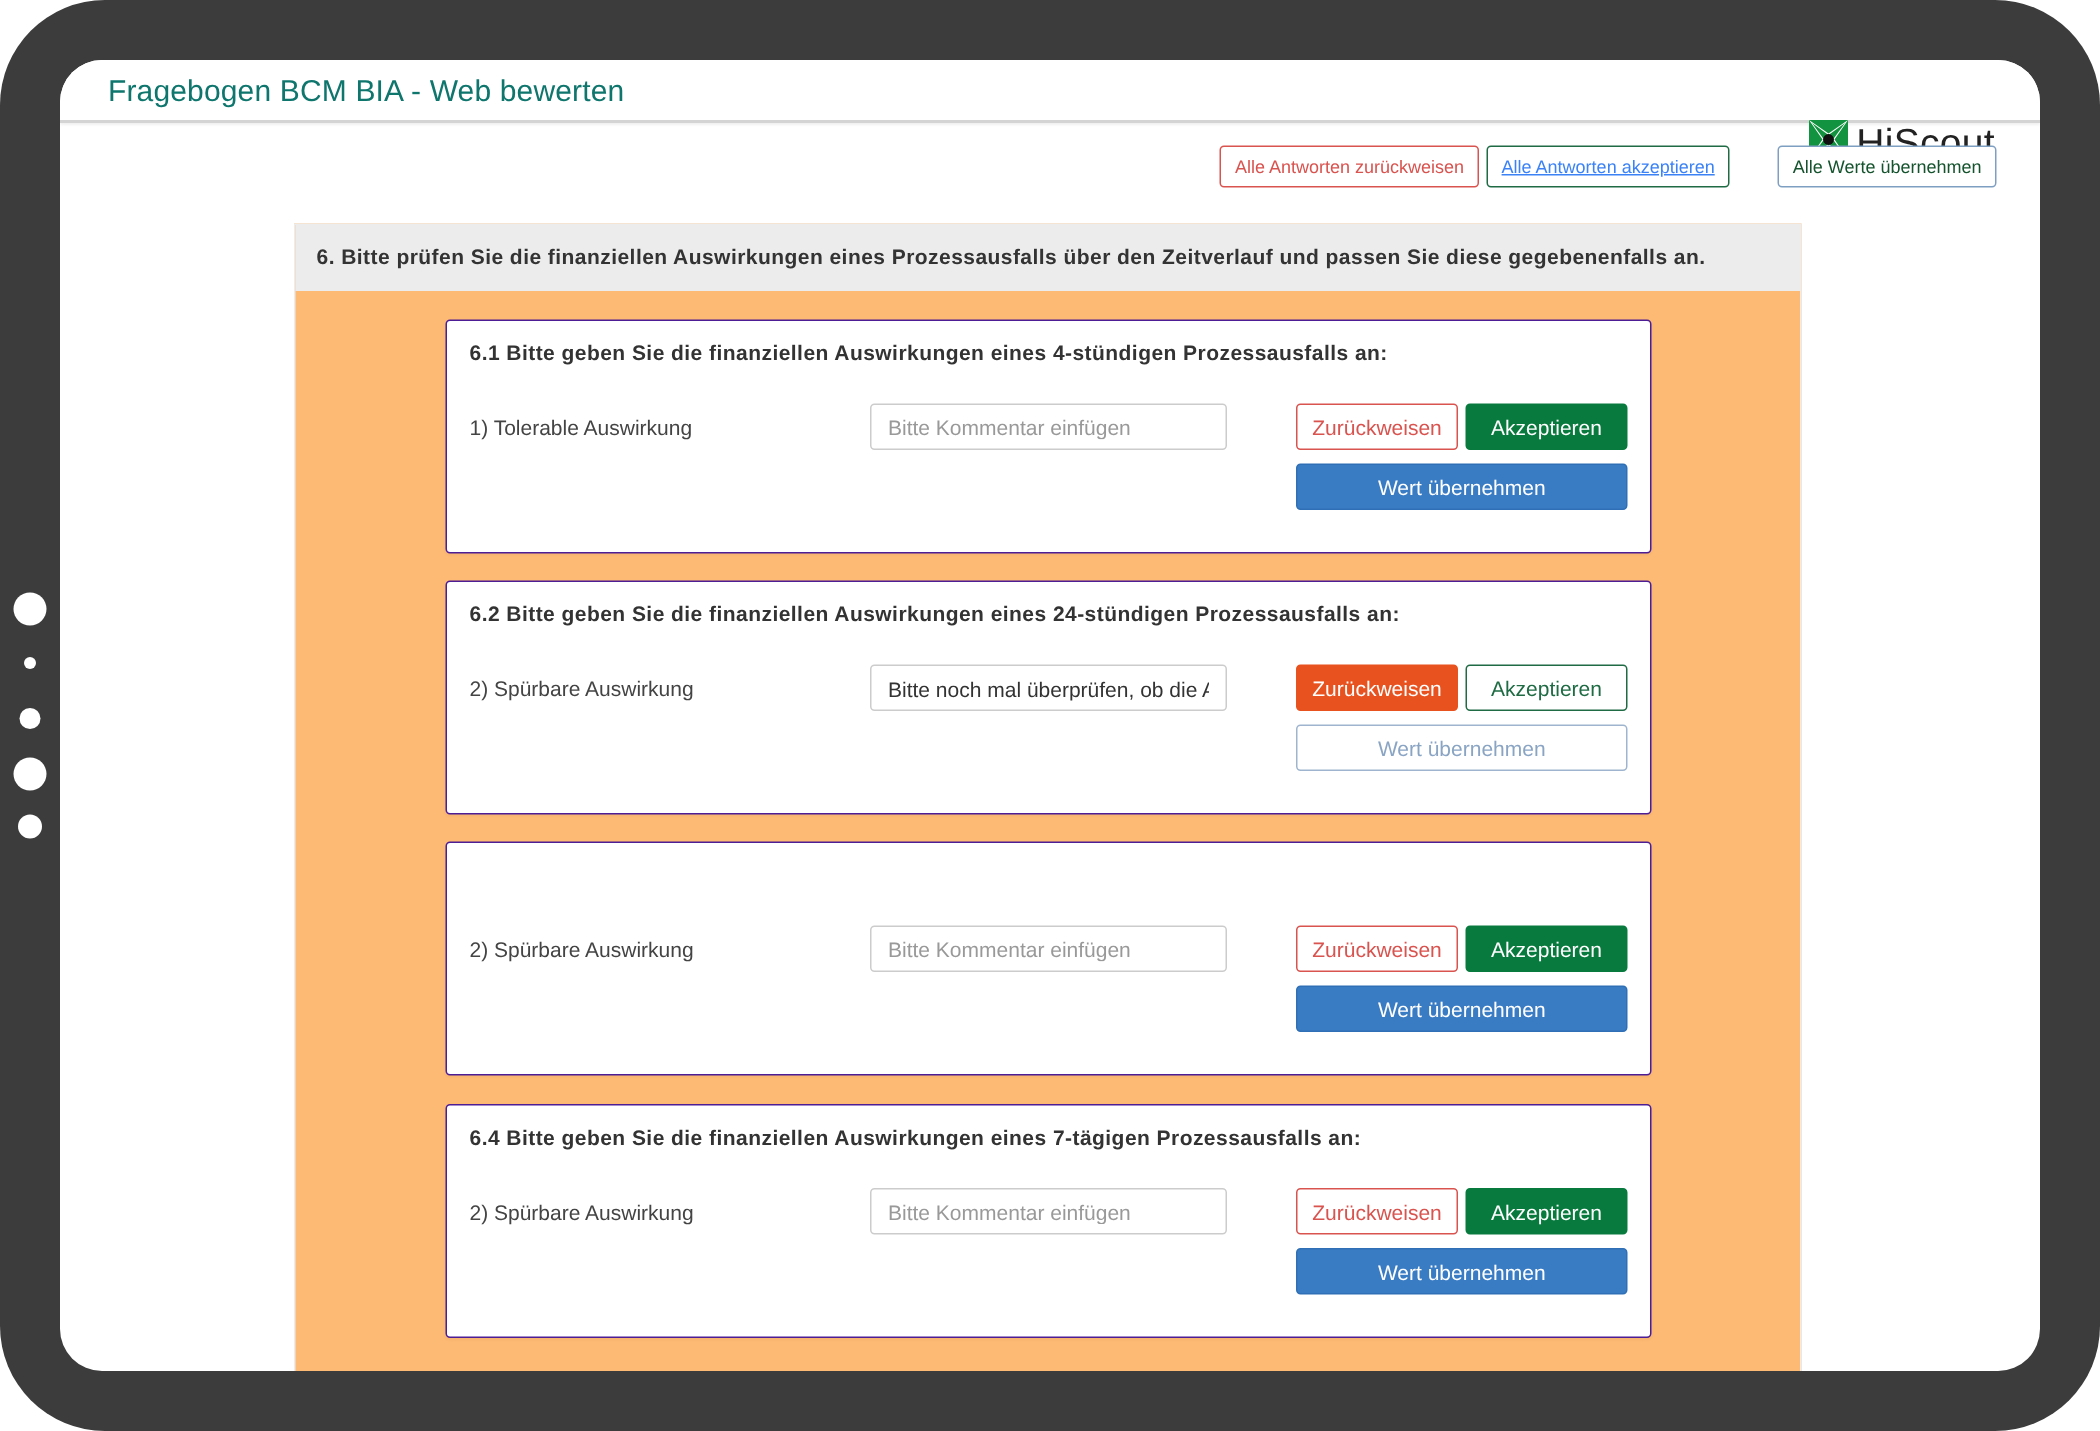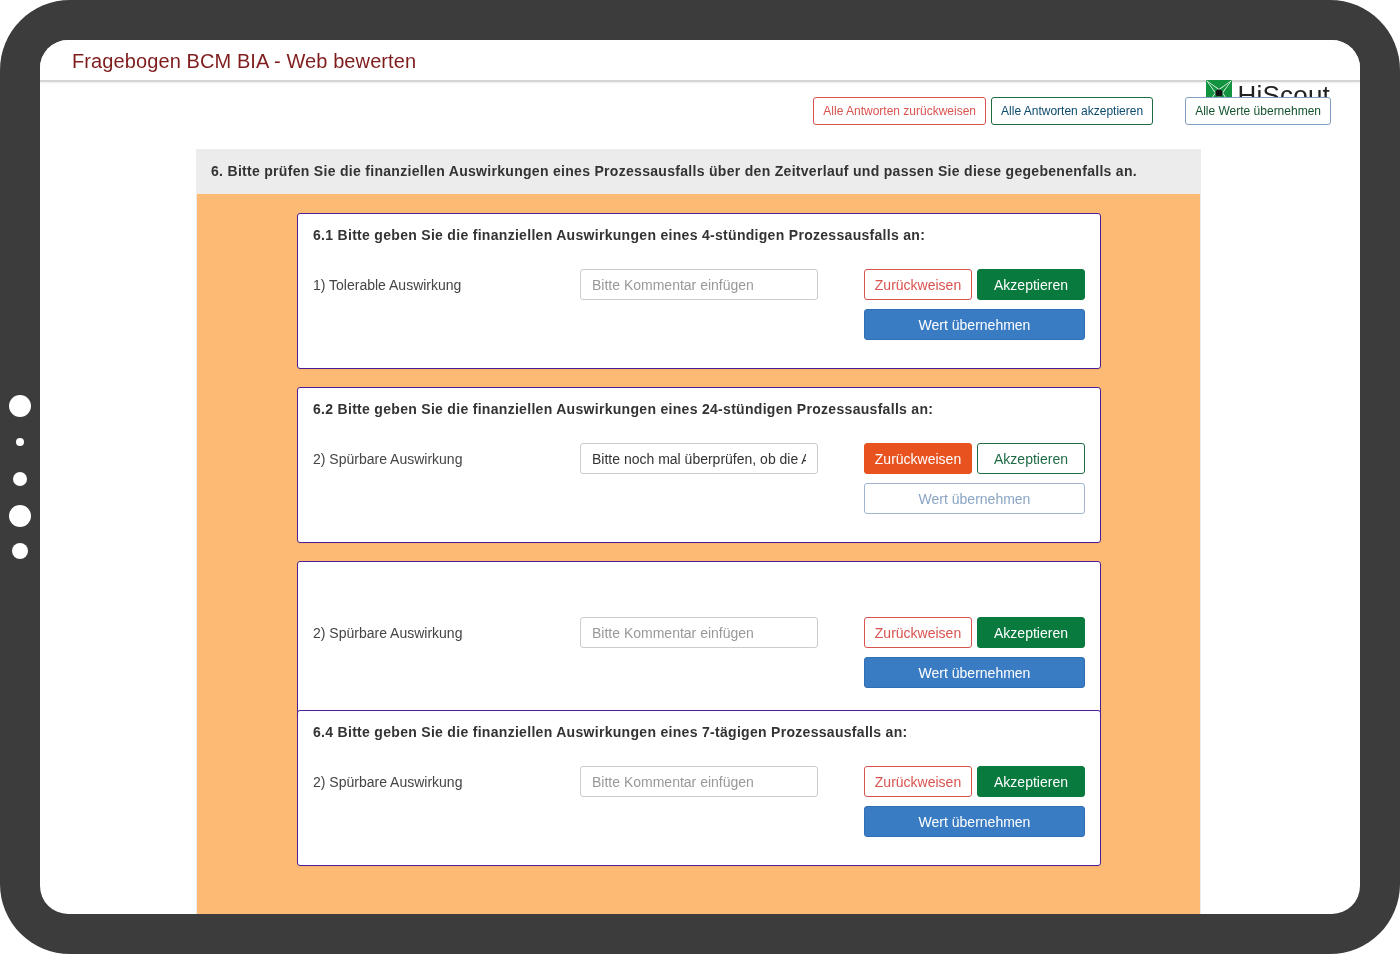--- a/index.html
+++ b/index.html
@@ -17,21 +17,21 @@
       position: absolute; left: 40px; top: 40px; width: 1320px; height: 874px;
       background: #ffffff; border-radius: 28px 28px 28px 28px; overflow: hidden;
     }
 
     .topbar {
       position: absolute; left: 0; top: 0; width: 1320px; height: 42px;
       background: #ffffff; border-bottom: 2px solid #d4d4d4;
       box-shadow: 0 1px 2px rgba(0,0,0,0.08);
     }
     .topbar .title {
-      position: absolute; left: 32px; top: 10px; font-size: 20px; color: #7f1d1d;
+      position: absolute; left: 32px; top: 10px; font-size: 20px; color: #0f766e;
       letter-spacing: 0.1px;
     }
     .logo { position: absolute; right: 30px; top: 7px; height: 28px; display: flex; align-items: flex-start; margin-top: 33px; }
     .logo-mark { width: 26px; height: 26px; margin-right: 6px; }
     .logo-text { font-size: 26px; color: #222222; letter-spacing: 0.2px; }
 
     .global-actions {
       position: absolute; top: 57px; right: 29px; display: flex; gap: 5px;
     }
     .btn-outline-sm {
@@ -105,21 +105,21 @@
           <polygon points="0,0 13,9 26,0 17,13 26,26 13,17 0,26 9,13" fill="#ffffff"></polygon>
           <polygon points="2,2 13,10 24,2 16,13 24,24 13,16 2,24 10,13" fill="#12933f"></polygon>
           <circle cx="13" cy="13" r="3.6" fill="#111111"></circle>
         </svg>
         <span class="logo-text">HiScout</span>
       </div>
     </div>
 
     <div class="global-actions">
       <button class="btn-outline-sm" style="color:#d9534f;border-color:#d9534f;">Alle Antworten zurückweisen</button>
-      <button class="btn-outline-sm" style="color:#0c4a6e;border-color:#1f6b44;">Alle Antworten akzeptieren</button>
+      <button class="btn-outline-sm" style="color:#3b82f6;border-color:#1f6b44;text-decoration:underline;">Alle Antworten akzeptieren</button>
       <button class="btn-outline-sm" style="color:#14532d;border-color:#7f9fc2;margin-left:27px;">Alle Werte übernehmen</button>
     </div>
 
     <div class="section">
       <div class="section-head">6. Bitte prüfen Sie die finanziellen Auswirkungen eines Prozessausfalls über den Zeitverlauf und passen Sie diese gegebenenfalls an.</div>
 
       <div class="qcard" style="top:63px;">
         <div class="qtitle">6.1 Bitte geben Sie die finanziellen Auswirkungen eines 4-stündigen Prozessausfalls an:</div>
         <div class="answer">1) Tolerable Auswirkung</div>
         <input class="comment" type="text" placeholder="Bitte Kommentar einfügen" style="">
@@ -138,21 +138,21 @@
       </div>
 
       <div class="qcard" style="top:411px;">
         <div class="answer">2) Spürbare Auswirkung</div>
         <input class="comment" type="text" placeholder="Bitte Kommentar einfügen" style="">
         <button class="btn btn-reject reject-outline">Zurückweisen</button>
         <button class="btn btn-accept accept-solid">Akzeptieren</button>
         <button class="btn btn-apply apply-solid">Wert übernehmen</button>
       </div>
 
-      <div class="qcard" style="top:560px;">
+      <div class="qcard" style="top:586px;">
         <div class="qtitle">6.4 Bitte geben Sie die finanziellen Auswirkungen eines 7-tägigen Prozessausfalls an:</div>
         <div class="answer">2) Spürbare Auswirkung</div>
         <input class="comment" type="text" placeholder="Bitte Kommentar einfügen" style="">
         <button class="btn btn-reject reject-outline">Zurückweisen</button>
         <button class="btn btn-accept accept-solid">Akzeptieren</button>
         <button class="btn btn-apply apply-solid">Wert übernehmen</button>
       </div>
     </div>
   </div>
 </div>

